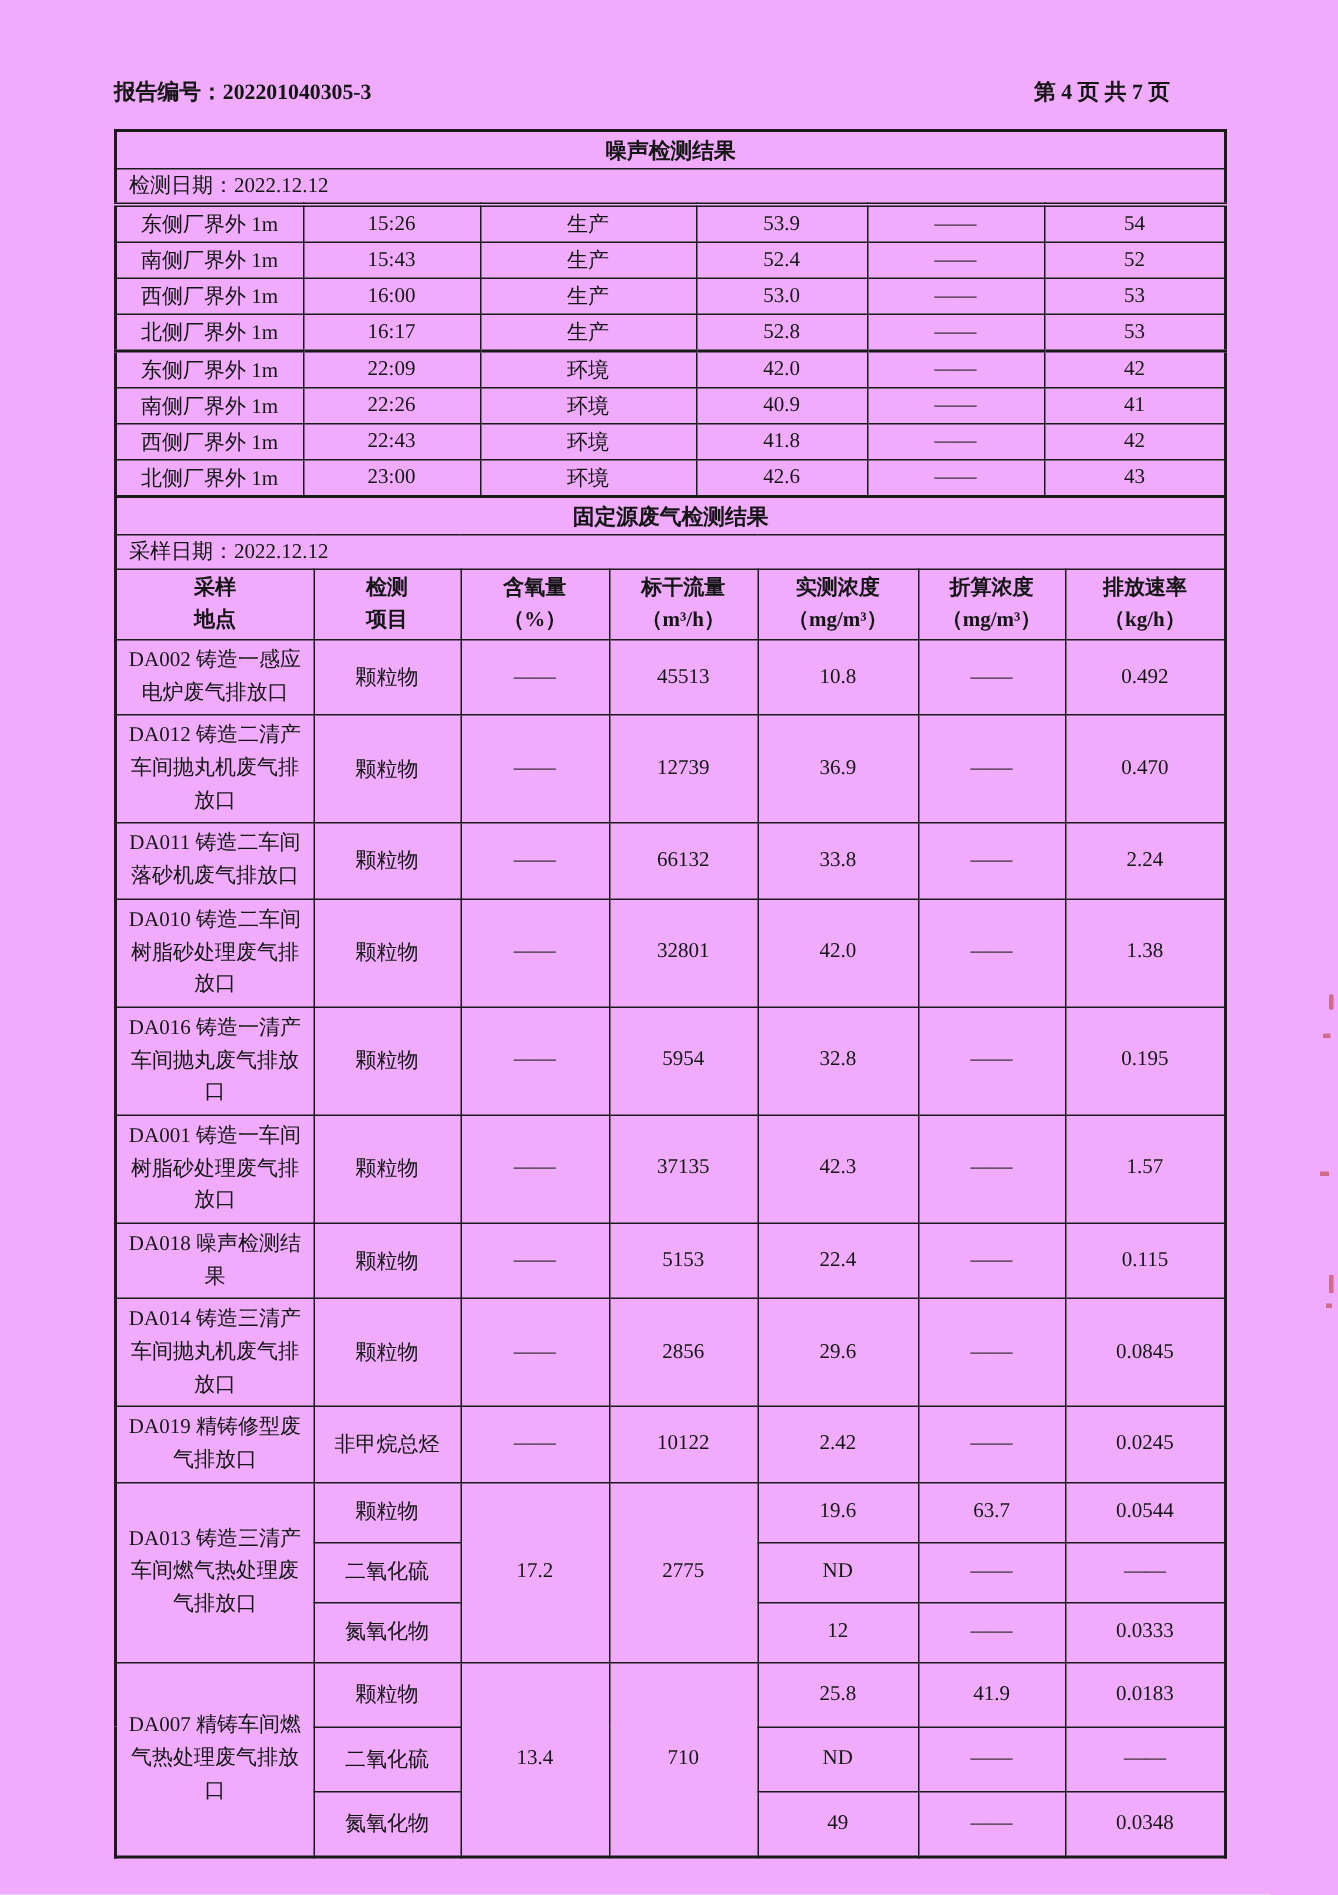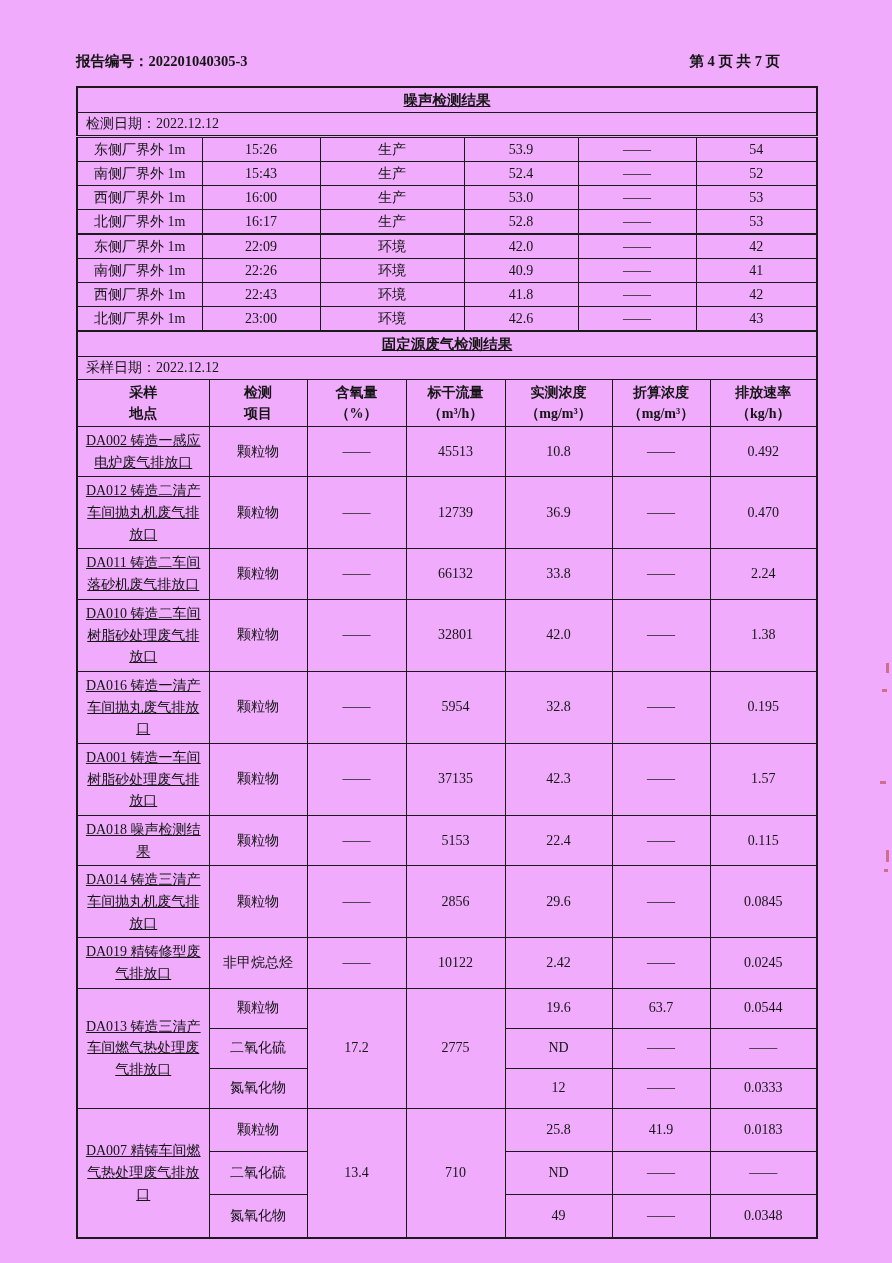--- a/index.html
+++ b/index.html
@@ -17,34 +17,34 @@
   table.tbl {
     border-collapse:collapse; table-layout:fixed;
     width:740px; margin-left:76px;
     border:2px solid #1a1a1a;
   }
   table.tbl.gas { margin-top:-2px; }
   .tbl td, .tbl th {
     border:1.5px solid #1a1a1a; text-align:center; vertical-align:middle;
     font-size:14px; padding:1px 4px; overflow:hidden;
   }
-  .title-row td { font-weight:bold; font-size:14.5px; height:22px;text-decoration:underline; }
+  .title-row td { font-weight:bold; font-size:14.5px; height:22px; }
   .date-row td  { text-align:left; padding-left:8px; height:20px;margin-left:36px; }
   .noise .date-row td { border-bottom:3px double #1a1a1a; }
   .head-row th { font-weight:bold; }
   .noise .head-row th { height:25px; border-bottom:2px solid #1a1a1a; }
   .noise .data-row td { height:21px; }
   .noise tr.night-start td { border-top:2.5px solid #1a1a1a; }
 
   .gas .head-row th { height:42px; padding:2px 2px; }
   .hl { display:block; line-height:1.5; }
   .gas .data-row td { height:40px; }
   .gas .grp-a td { height:37px; }
   .gas .grp-b td { height:40px; }
-  .gas td.loc { line-height:1.55; padding:3px 3px;text-decoration:underline; }
+  .gas td.loc { line-height:1.55; padding:3px 3px; }
   .scan-mark { position:absolute; background:#b23b30; opacity:.55; }
   .m1 { right:3px; top:663px; width:3px; height:10px; }
   .m2 { right:5px; top:689px; width:5px; height:3px; }
   .m3 { right:6px; top:781px; width:6px; height:3px; }
   .m4 { right:3px; top:850px; width:3px; height:12px; }
   .m5 { right:4px; top:869px; width:4px; height:3px; }
 </style>
 </head>
 <body>
 

